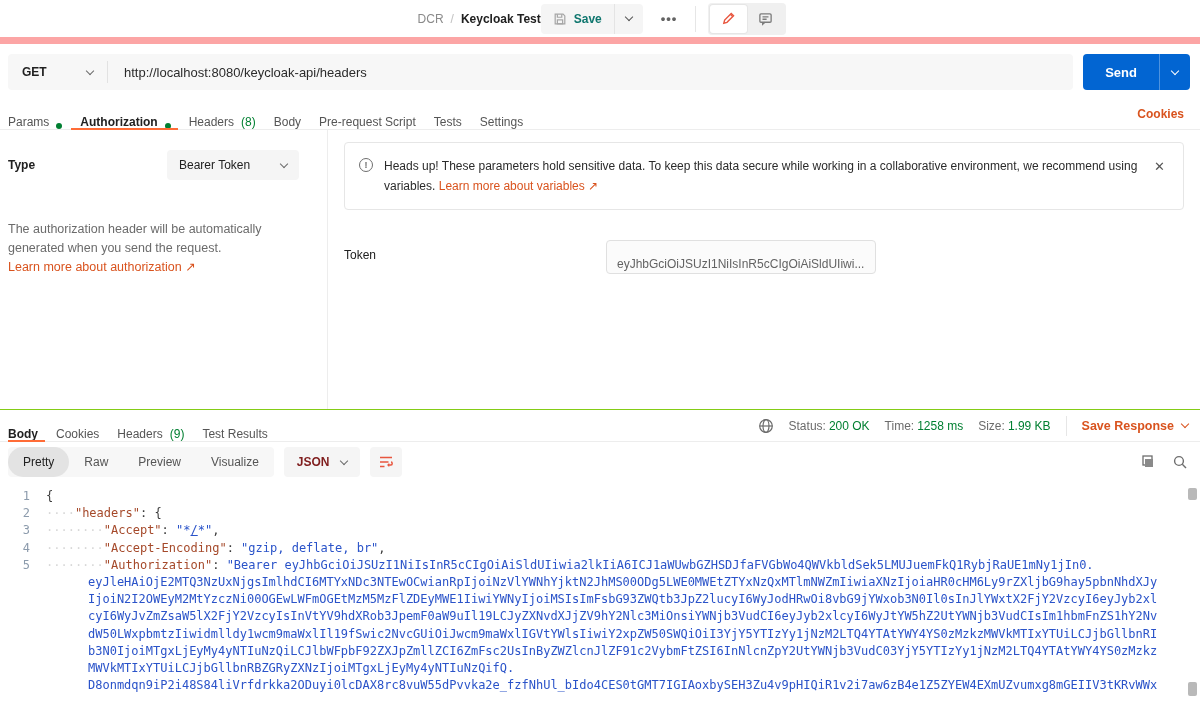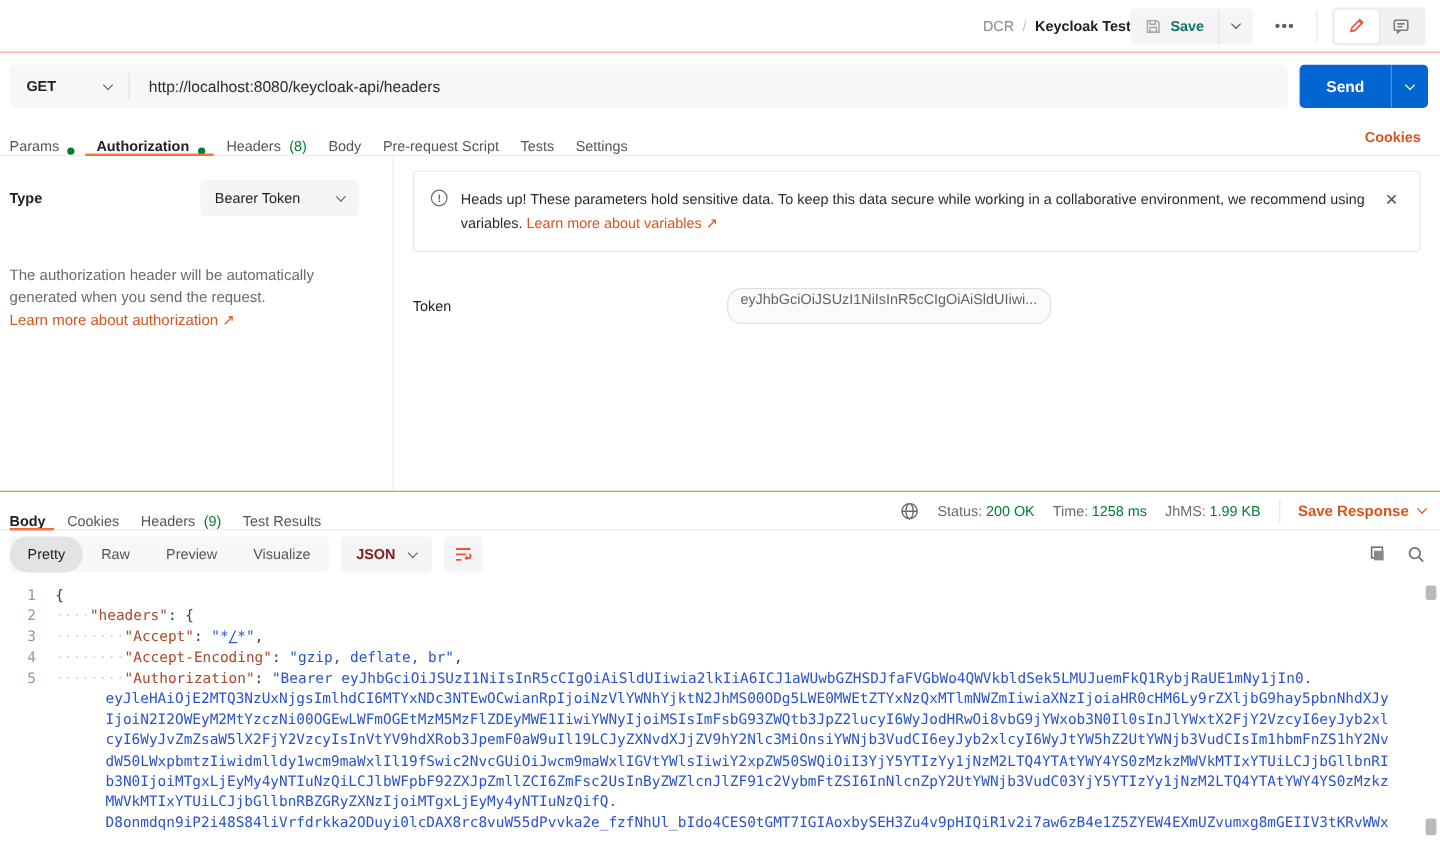--- a/index.html
+++ b/index.html
@@ -5,22 +5,22 @@
   * { box-sizing: border-box; }
   html,body { margin:0; padding:0; }
   body {
     width:1200px; height:706px; overflow:hidden; background:#fff;
     font-family:"Liberation Sans", sans-serif; color:#212121; font-size:12px;
   }
   button { font-family:inherit; cursor:pointer; }
   a { cursor:pointer; text-decoration:none; }
 
   
-  .topbar { height:44px; display:flex; align-items:center; justify-content:flex-end;
-            padding:0 12px 0 16px; border-bottom:1px solid #fca5a5; }
+  .topbar { height:44px; display:flex; align-items:center; justify-content:center;
+            padding:0 12px 0 16px; border-bottom:7px solid #fca5a5; }
   .breadcrumb { display:flex; align-items:center; gap:7px; font-size:12px; }
   .bc-col { color:#8a8a8a; }
   .bc-sep { color:#c0c0c0; }
   .bc-item { color:#212121; font-weight:700; }
   .topbar-right { display:flex; align-items:center; gap:12px; }
   .save-group { display:flex; align-items:stretch; background:#f5f5f5; border-radius:4px; overflow:hidden; height:30px; }
   .save-btn { display:flex; align-items:center; gap:7px; padding:0 12px; border:none; background:transparent;
               color:#0f766e; font-size:12px; font-weight:600; }
   .save-chev { border:none; background:transparent; border-left:1px solid #e4e4e4; padding:0 11px;
                display:flex; align-items:center; color:#555; }
@@ -69,22 +69,22 @@
   .auth-right { flex:1; padding:12px 16px 0 16px; }
   .banner { display:flex; align-items:flex-start; gap:11px; border:1px solid #e6e6e6; border-radius:4px;
             padding:13px 14px; font-size:12px; color:#2b2b2b; }
   .info-icon { width:14px; height:14px; flex:0 0 14px; border:1.3px solid #6e6e6e; border-radius:50%; font-size:9px;
                display:flex; align-items:center; justify-content:center; color:#6e6e6e; margin-top:2px; font-weight:700; }
   .banner-text { flex:1; line-height:20px; margin:0; }
   .banner-text a { color:#d9531e; }
   .banner-close { border:none; background:none; color:#555; font-size:13px; margin-top:1px; padding:2px 4px; }
   .token-row { display:flex; margin-top:30px; }
   .token-label { flex:0 0 262px; font-size:12px; color:#212121; padding-top:8px; }
-  .token-input { width:270px; height:30px; background:#fbfbfb; border:1px solid #e0e0e0; border-radius:12px;
-                 padding:1px 10px; font-size:12px; color:#636363; white-space:nowrap; overflow:hidden; }
+  .token-input { width:270px; height:30px; background:#fbfbfb; border:1px solid #e0e0e0; border-radius:4px;
+                 padding:16px 10px; font-size:12px; color:#636363; white-space:nowrap; overflow:hidden; }
 
   
   .resp-head { display:flex; align-items:center; height:32px; padding:0 12px 0 8px; border-bottom:1px solid #ededed; }
   .resp-tabs { display:flex; height:100%; }
   .resp-meta { margin-left:auto; display:flex; align-items:center; gap:15px; font-size:12px; color:#6b6b6b; }
   .meta-pair { white-space:nowrap; }
   .meta-val { color:#007f31; margin-left:3px; }
   .meta-divider { width:1px; height:20px; background:#e6e6e6; }
   .save-resp { color:#d9531e; font-weight:700; display:flex; align-items:center; gap:8px; font-size:12.5px; }
 
@@ -260,21 +260,21 @@
     <div class="resp-meta">
       <span>
         <svg width="16" height="16" viewBox="0 0 16 16" fill="none" stroke="#6b6b6b" stroke-width="1.2">
           <circle cx="8" cy="8" r="6.3"></circle>
             <path d="M1.7 8h12.6"></path>
             <ellipse cx="8" cy="8" rx="3" ry="6.3"></ellipse>
         </svg>
       </span>
       <span class="meta-pair"><span>Status:</span><span class="meta-val">200 OK</span></span>
       <span class="meta-pair"><span>Time:</span><span class="meta-val">1258 ms</span></span>
-      <span class="meta-pair"><span>JhMS:</span><span class="meta-val">1.99 KB</span></span>
+      <span class="meta-pair"><span>Size:</span><span class="meta-val">1.99 KB</span></span>
       <span class="meta-divider"></span>
       <a class="save-resp">
         <span>Save Response</span>
         <span class="chev"></span>
       </a>
     </div>
   </div>
 
   <div class="view-bar">
     <div class="view-seg" id="viewSegs">

